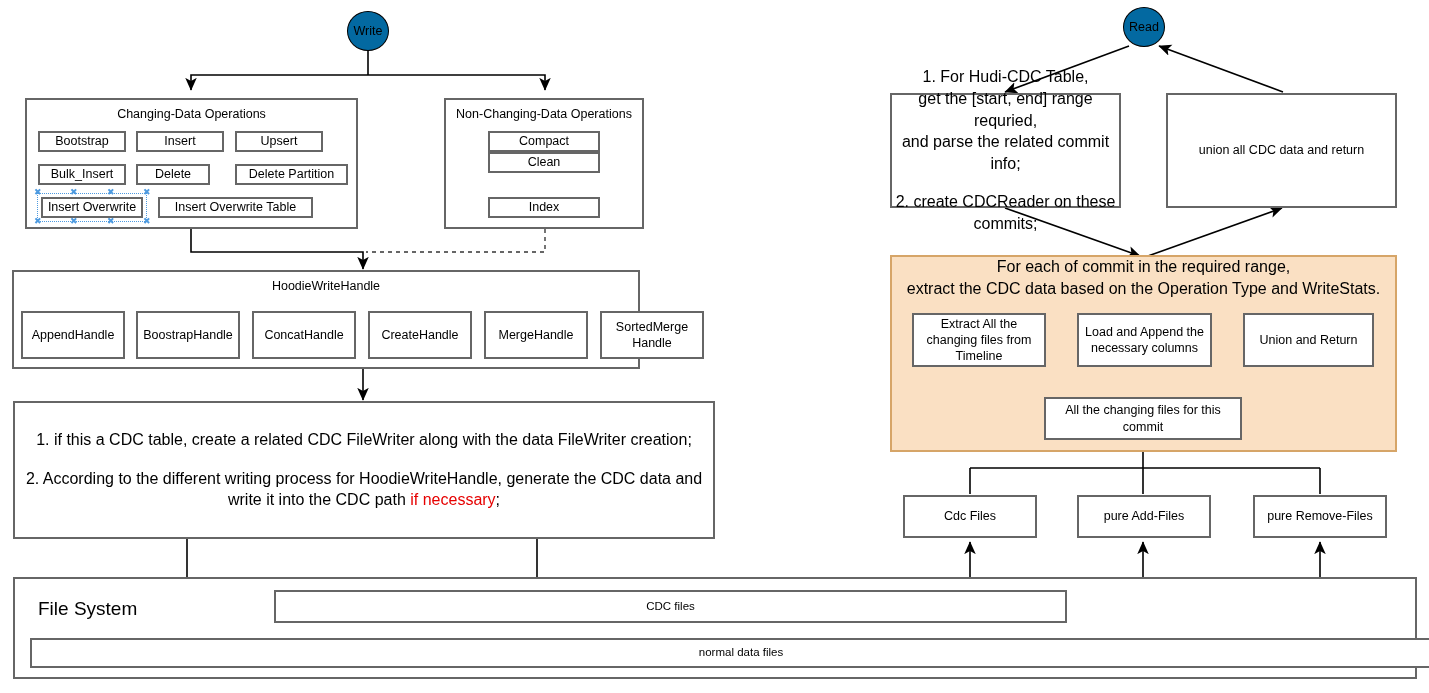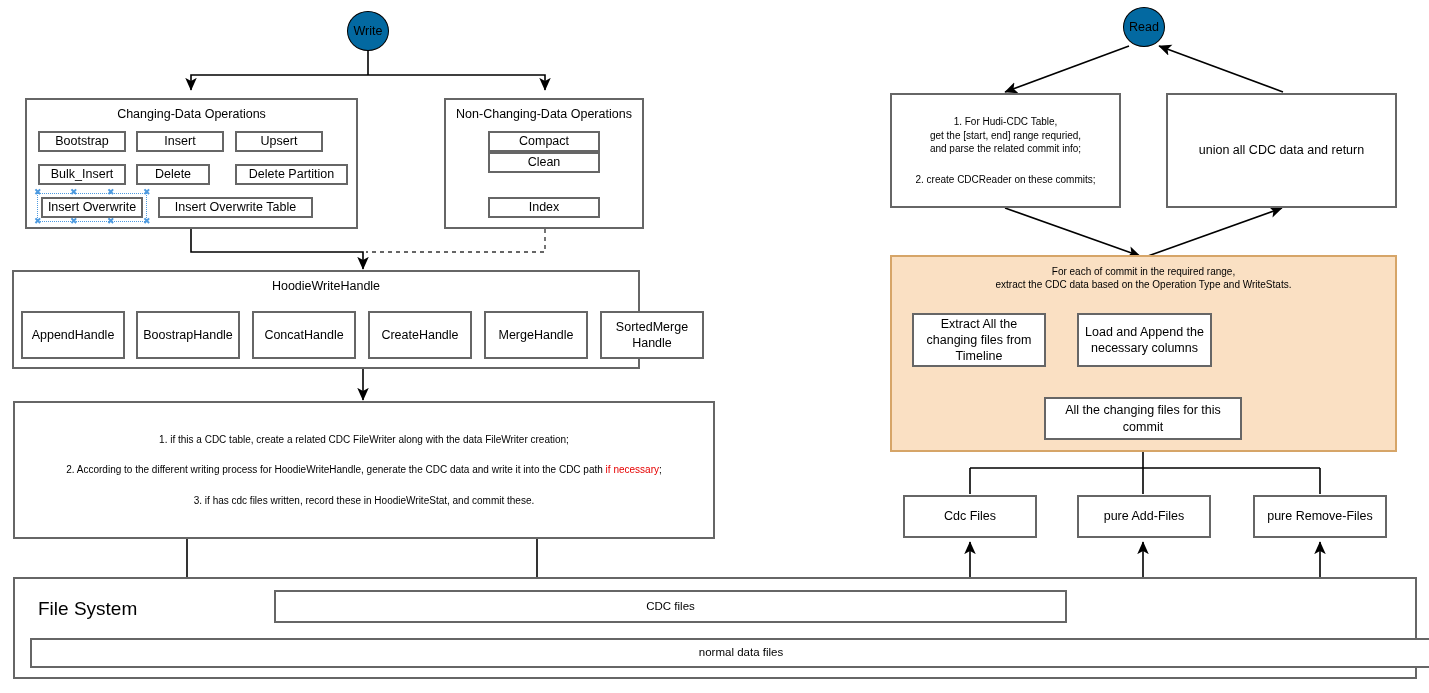--- a/index.html
+++ b/index.html
@@ -9,21 +9,21 @@
   .node{position:absolute;box-sizing:border-box;}
   .box{border:2px solid #666666;background:#ffffff;display:flex;align-items:center;justify-content:center;text-align:center;}
   .grpbox{border:2px solid #666666;background:#ffffff;}
   .lbl{font-size:12.5px;line-height:1.3;}
   .lbl-sm{font-size:11.5px;line-height:1.35;}
   .grp-title{position:absolute;left:0;right:0;top:7px;text-align:center;font-size:12.5px;}
   .ellipse{border:1.6px solid #000;border-radius:50%;background:#0369a1;display:flex;align-items:center;justify-content:center;font-size:12.5px;}
   .orange{background:#FAE0C3;border:2px solid #D6A568;}
   .fs-title{position:absolute;font-size:19px;}
   .para{position:absolute;box-sizing:border-box;display:flex;flex-direction:column;align-items:center;justify-content:center;text-align:center;}
-  .para p{margin:0 0 17px 0;font-size:10px;line-height:1.35;}
+  .para p{margin:0 0 17px 0;font-size:16px;line-height:1.35;}
   .para p:last-child{margin-bottom:0;}
   .red{color:#e60000;}
   .sel-wrap{position:absolute;}
   .sel-dot{position:absolute;width:7px;height:7px;color:#4d9ae0;font-size:9px;line-height:7px;text-align:center;font-family:"DejaVu Sans",sans-serif;}
   .v-dot{position:absolute;width:0;border-left:1px dotted #4d9ae0;}
   .h-dot{position:absolute;height:0;border-top:1px dotted #4d9ae0;}
 </style>
 </head>
 <body>
 
@@ -159,21 +159,20 @@
     <span>MergeHandle</span>
   </div>
   <div class="node box lbl" style="left:600px;top:311px;width:104px;height:48px;justify-content:flex-end;">
     <span>SortedMerge Handle</span>
   </div>
 
   <div class="node grpbox" style="left:13px;top:401px;width:702px;height:138px;"></div>
   <div class="para" style="left:23px;top:401px;width:682px;height:138px;">
     <p>1. if this a CDC table, create a related CDC FileWriter along with the data FileWriter creation;</p>
     <p><span>2. According to the different writing process for HoodieWriteHandle, generate the CDC data and write it into the CDC path </span><span class="red">if necessary</span><span>;</span></p>
-    <p>3. if has cdc files written, record these in HoodieWriteStat, and commit these.</p>
   </div>
 
   <div class="node grpbox" style="left:13px;top:577px;width:1404px;height:102px;"></div>
   <div class="fs-title" style="left:38px;top:598px;">File System</div>
   <div class="node box lbl-sm" style="left:274px;top:590px;width:793px;height:33px;">
     <span>CDC files</span>
   </div>
   <div class="node box lbl-sm" style="left:30px;top:638px;width:1422px;height:30px;">
     <span>normal data files</span>
   </div>
@@ -198,20 +197,23 @@
   <div class="para" style="left:892px;top:258px;width:503px;height:40px;">
     <p style="margin-bottom:0">For each of commit in the required range,</p>
     <p style="margin-bottom:0">extract the CDC data based on the Operation Type and WriteStats.</p>
   </div>
   <div class="node box lbl" style="left:912px;top:313px;width:134px;height:54px;">
     <span>Extract All the changing files from Timeline</span>
   </div>
   <div class="node box lbl" style="left:1077px;top:313px;width:135px;height:54px;">
     <span>Load and Append the necessary columns</span>
   </div>
+  <div class="node box lbl" style="left:1243px;top:313px;width:131px;height:54px;">
+    <span>Union and Return</span>
+  </div>
   <div class="node box lbl" style="left:1044px;top:397px;width:198px;height:43px;">
     <span>All the changing files for this commit</span>
   </div>
 
   <div class="node box lbl" style="left:903px;top:495px;width:134px;height:43px;">
     <span>Cdc Files</span>
   </div>
   <div class="node box lbl" style="left:1077px;top:495px;width:134px;height:43px;">
     <span>pure Add-Files</span>
   </div>

